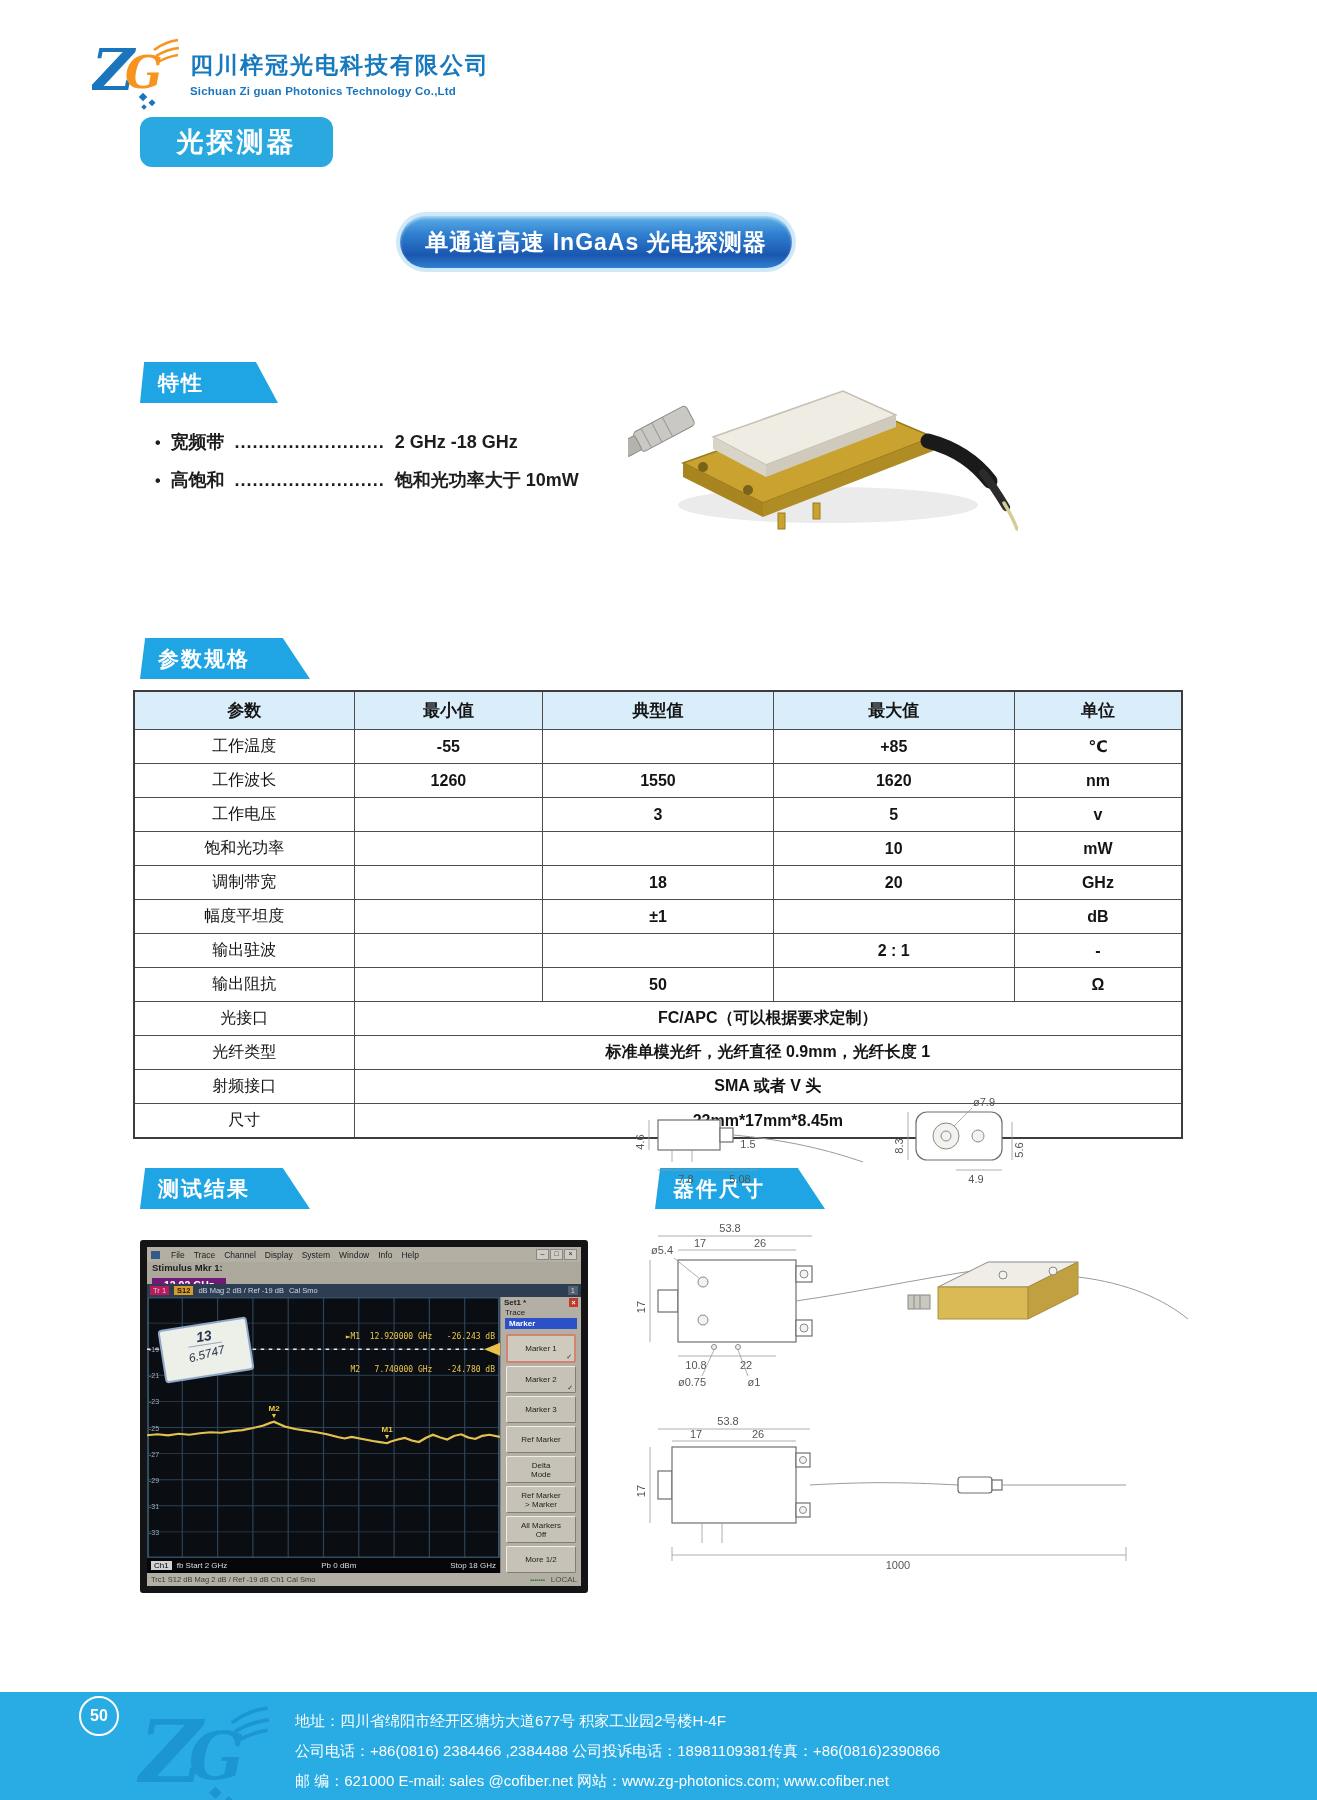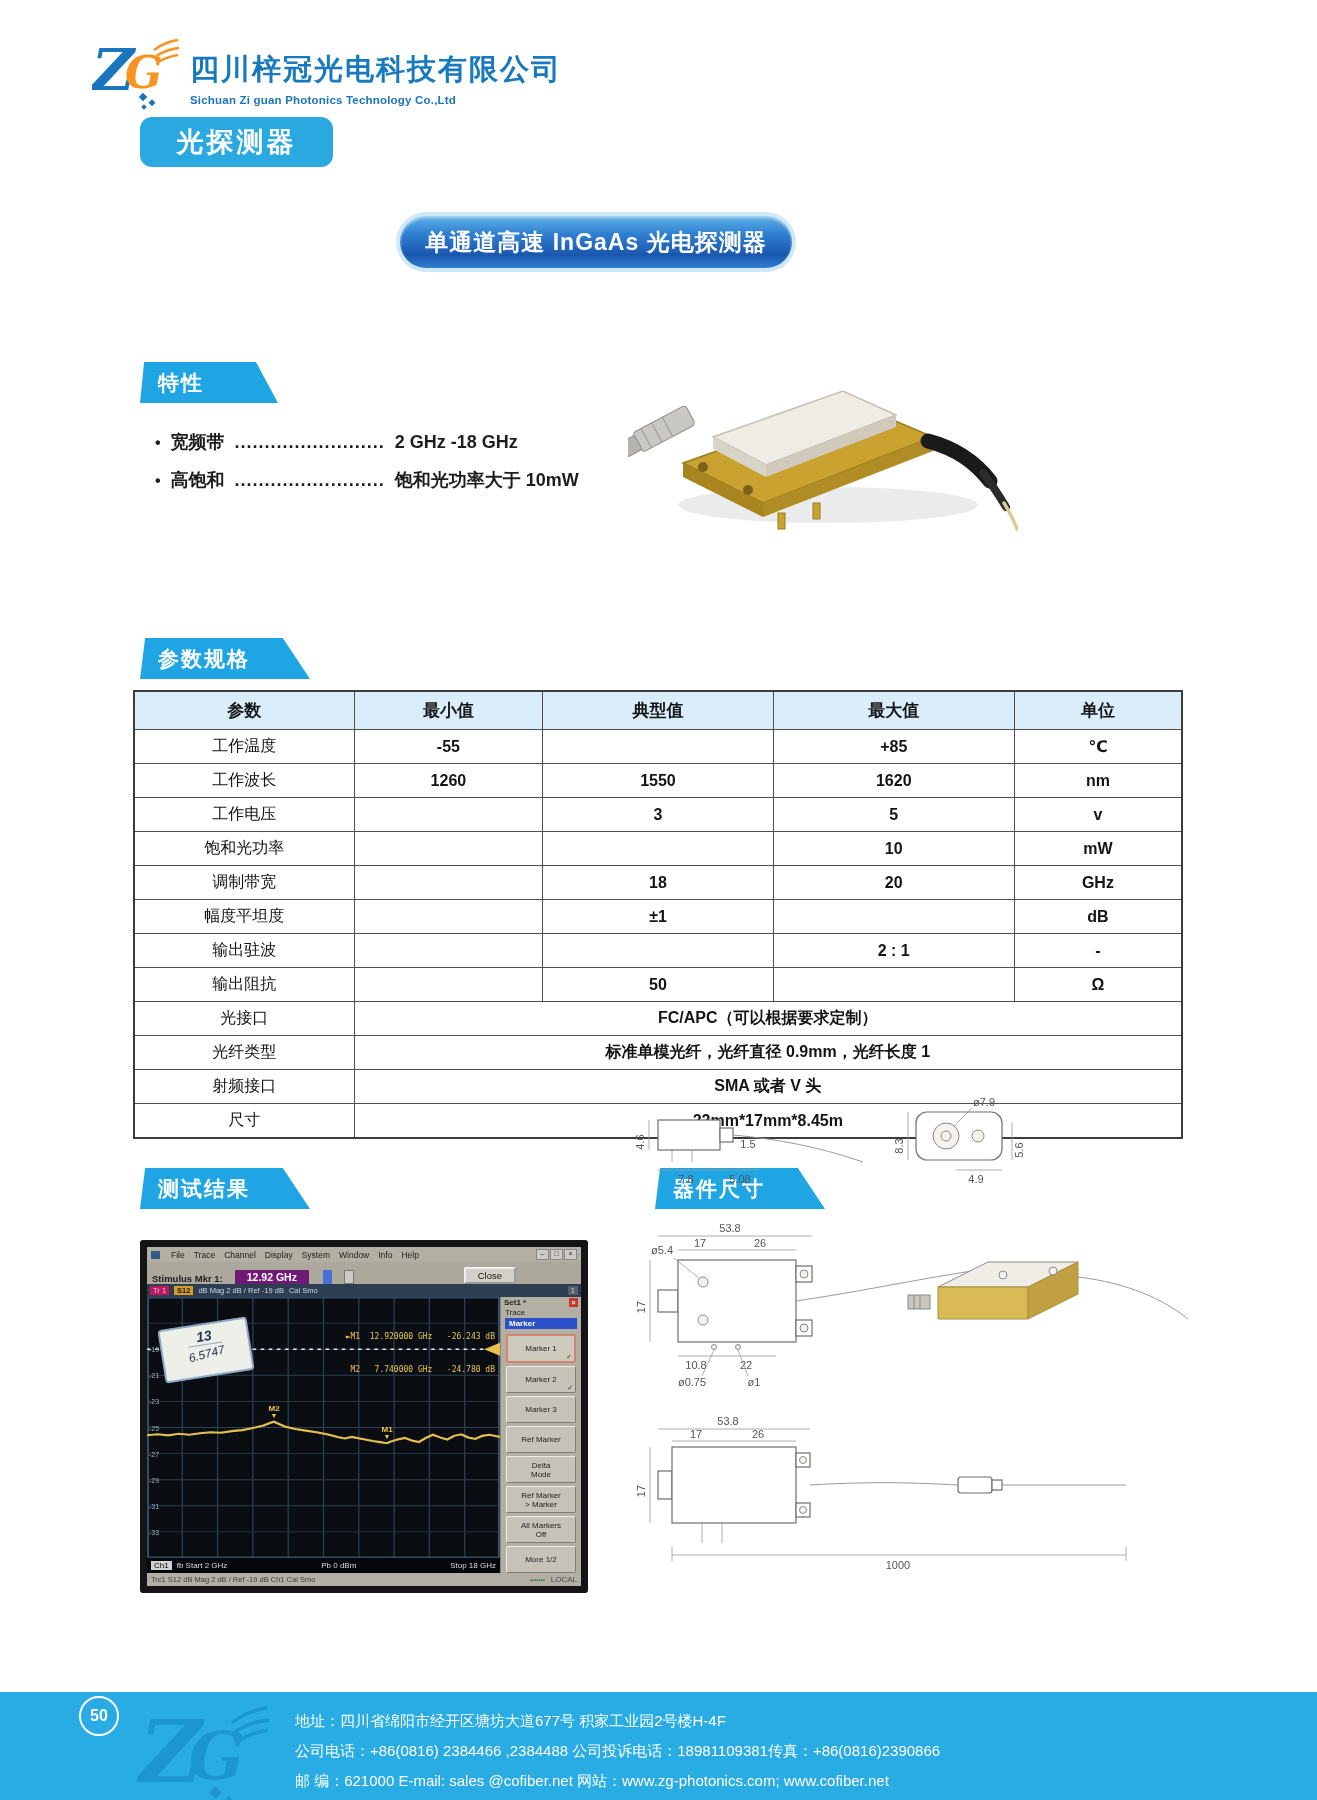--- a/index.html
+++ b/index.html
@@ -2,21 +2,21 @@
 <html><head>
 <meta charset="utf-8">
 <style>
   html,body{margin:0;padding:0;background:#e8e8e8;}
   .page{position:relative;width:1317px;height:1800px;background:#ffffff;overflow:hidden;
         font-family:"Liberation Sans","DejaVu Sans",sans-serif;margin:0 auto;}
 
   
   .logo{position:absolute;left:92px;top:38px;width:92px;height:74px;}
   .company{position:absolute;left:190px;top:50px;}
-  .company .cn{font-size:29px;font-weight:bold;color:#1779be;letter-spacing:2px;}
+  .company .cn{font-size:23px;font-weight:bold;color:#1779be;letter-spacing:2px;}
   .company .en{font-size:11.5px;font-weight:bold;color:#1b75bc;margin-top:4px;letter-spacing:0.2px;}
 
   .cat-badge{position:absolute;left:140px;top:117px;width:193px;height:50px;background:#2aa9e0;
              border-radius:12px;color:#fff;font-size:27px;font-weight:bold;letter-spacing:3px;
              display:flex;align-items:center;justify-content:center;}
 
   .title-pill{position:absolute;left:400px;top:216px;width:392px;height:52px;border-radius:26px;
               background:linear-gradient(180deg,#5fb0e8 0%,#2f7fd0 35%,#1a57b0 75%,#2f7fd0 100%);
               box-shadow:0 0 0 4px #cfe9f8, inset 0 2px 3px rgba(255,255,255,.5);
               color:#fff;font-size:23px;font-weight:bold;letter-spacing:1px;
@@ -44,21 +44,21 @@
 
   
   .analyzer{position:absolute;left:140px;top:1240px;width:448px;height:353px;background:#141416;
             padding:7px;box-sizing:border-box;border-radius:3px;}
   .an-win{width:100%;height:100%;background:#b9b5aa;display:flex;flex-direction:column;font-family:"Liberation Sans",sans-serif;}
   .an-menubar{height:15px;display:flex;align-items:center;gap:9px;padding:0 4px;background:#b3afa3;font-size:8.5px;color:#222;}
   .an-appicon{width:9px;height:8px;background:#345a8a;margin-right:2px;}
   .an-winbtns{margin-left:auto;display:flex;gap:1px;}
   .an-winbtns span{width:11px;height:9px;background:#cfccc3;border:1px solid #888;font-size:7px;
                    line-height:8px;text-align:center;color:#222;}
-  .an-stim{height:22px;display:flex;align-items:flex-end;gap:12px;background:#aca89c;padding:0 5px;}
+  .an-stim{height:22px;display:flex;align-items:flex-start;gap:5px;background:#aca89c;padding:0 5px;flex-direction:column;}
   .an-stim .lbl{font-size:9.5px;font-weight:bold;color:#1c1c1c;}
   .an-stim .val{background:#701a75;color:#fff;font-size:10.5px;font-weight:bold;padding:1px 12px;}
   .an-stim .spin{width:9px;height:14px;background:#4a6fd4;margin-left:2px;}
   .an-stim .spin2{width:8px;height:12px;background:#cfccc3;border:1px solid #777;}
   .an-close{margin-left:auto;margin-right:60px;background:#d3d0c7;border:2px outset #eee;
             font-size:9.5px;padding:1px 12px;color:#111;border-radius:2px;}
   .an-tracebar{height:13px;background:#2e3e52;display:flex;align-items:center;gap:5px;
                font-size:7.5px;color:#cdd6e2;padding:0 3px;}
   .an-tracebar .tr{background:#be185d;padding:0 3px;}
   .an-tracebar .s12{background:#d79b28;color:#151515;padding:0 3px;font-weight:bold;}

